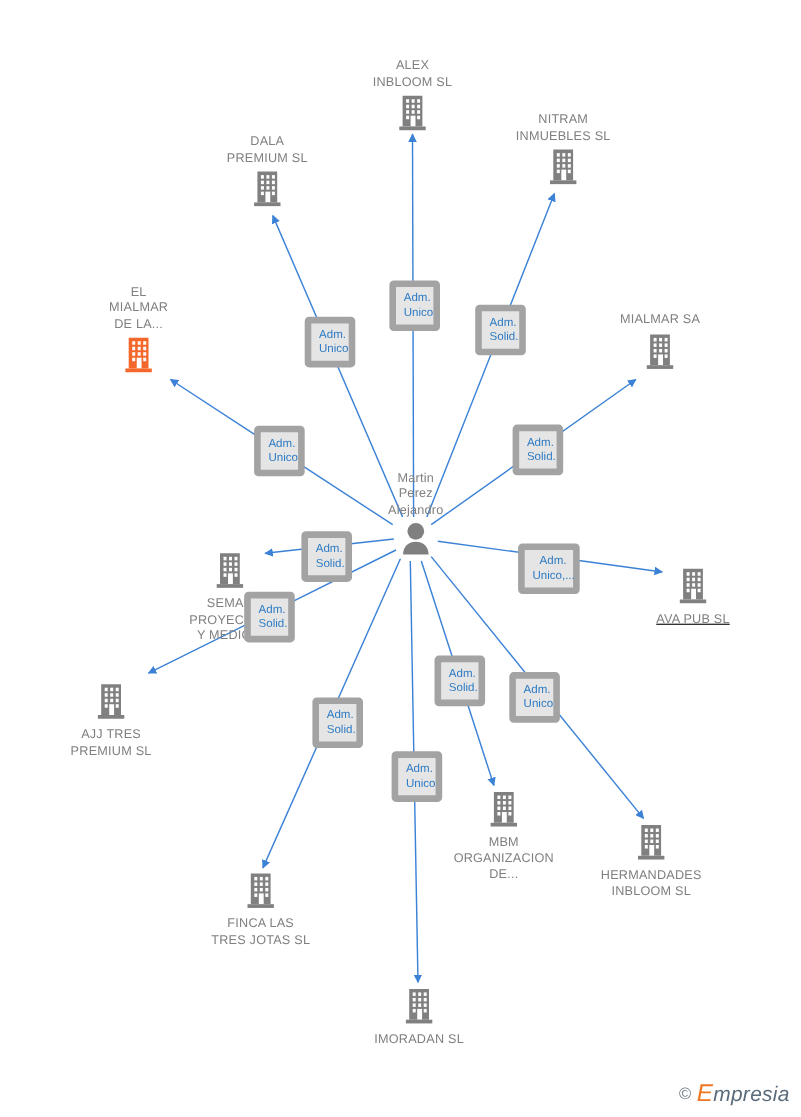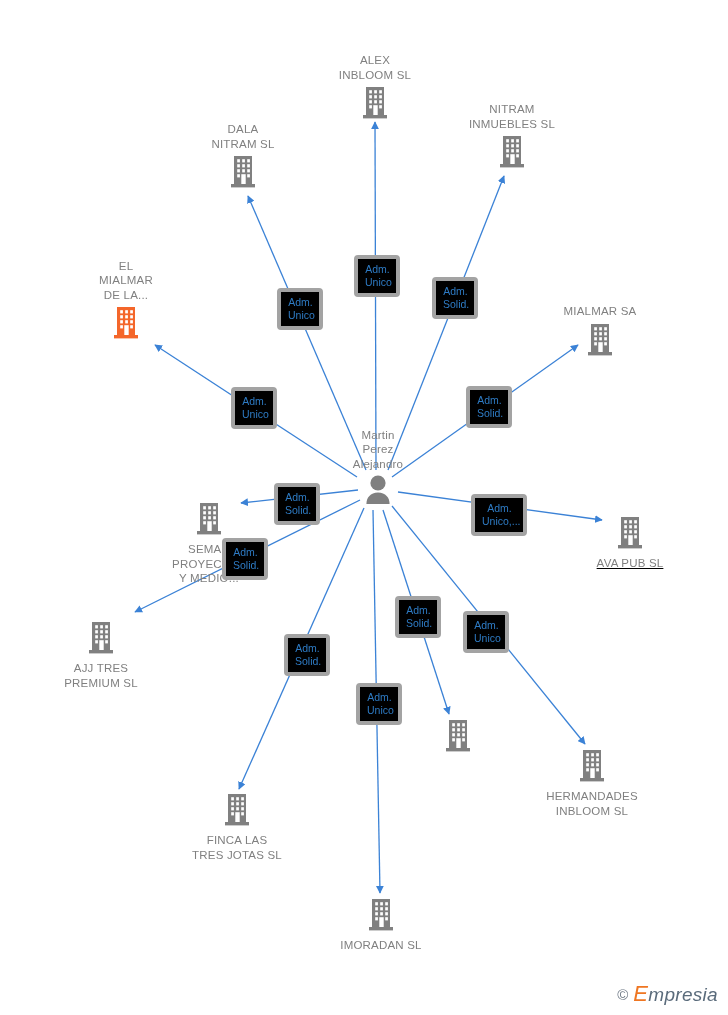--- a/index.html
+++ b/index.html
@@ -28,28 +28,28 @@
     height:38px;
   }
   .node .glyph svg{display:inline-block;vertical-align:top;}
   .node.label-top .caption{margin-bottom:3px;}
   .node.label-bottom .caption{margin-top:3px;}
 
   
   .elabel{
     position:absolute;
     box-sizing:border-box;
-    border:4px solid #a3a3a3;
+    border:6px solid #a3a3a3;
     border-radius:4px;
-    background:#000000;
+    background:#e5e5e5;
     color:#2e7bc4;
     font-size:10.5px;
     line-height:13px;
     padding:4px 6px 4px 7px;
-    text-align:center;
+    text-align:right;
     white-space:pre-line;
     width:46px;
   }
   .elabel.wide{width:56px;}
 
   
   #watermark{
     position:absolute;right:10px;bottom:8px;
     display:flex;align-items:center;gap:5px;
     font-size:17px;
@@ -115,21 +115,21 @@
             <rect x="13.2" y="15.2" width="2.7" height="3.2" fill="#ffffff"></rect>
             <rect x="18.2" y="15.2" width="2.7" height="3.2" fill="#ffffff"></rect>
             <rect x="8.2" y="20.2" width="2.7" height="3.2" fill="#ffffff"></rect>
             <rect x="18.2" y="20.2" width="2.7" height="3.2" fill="#ffffff"></rect>
             <rect x="12.3" y="20.2" width="4.4" height="9.8" fill="#ffffff"></rect>
             <rect x="2" y="30" width="24" height="3.4" fill="#808080"></rect>
           </svg></div>
       </div>
       <div class="node label-top" style="left: 243px; top: 122px;">
         <div class="caption">DALA
-NITRAM  SL</div>
+PREMIUM  SL</div>
         <div class="glyph"><svg width="28" height="36" viewBox="0 0 28 36">
             <path d="M5 2 h18 v28 h-18 z" fill="#808080"></path>
             <rect x="8.2" y="5.2" width="2.7" height="3.2" fill="#ffffff"></rect>
             <rect x="13.2" y="5.2" width="2.7" height="3.2" fill="#ffffff"></rect>
             <rect x="18.2" y="5.2" width="2.7" height="3.2" fill="#ffffff"></rect>
             <rect x="8.2" y="10.2" width="2.7" height="3.2" fill="#ffffff"></rect>
             <rect x="13.2" y="10.2" width="2.7" height="3.2" fill="#ffffff"></rect>
             <rect x="18.2" y="10.2" width="2.7" height="3.2" fill="#ffffff"></rect>
             <rect x="8.2" y="15.2" width="2.7" height="3.2" fill="#ffffff"></rect>
             <rect x="13.2" y="15.2" width="2.7" height="3.2" fill="#ffffff"></rect>
@@ -174,21 +174,21 @@
             <rect x="18.2" y="10.2" width="2.7" height="3.2" fill="#ffffff"></rect>
             <rect x="8.2" y="15.2" width="2.7" height="3.2" fill="#ffffff"></rect>
             <rect x="13.2" y="15.2" width="2.7" height="3.2" fill="#ffffff"></rect>
             <rect x="18.2" y="15.2" width="2.7" height="3.2" fill="#ffffff"></rect>
             <rect x="8.2" y="20.2" width="2.7" height="3.2" fill="#ffffff"></rect>
             <rect x="18.2" y="20.2" width="2.7" height="3.2" fill="#ffffff"></rect>
             <rect x="12.3" y="20.2" width="4.4" height="9.8" fill="#ffffff"></rect>
             <rect x="2" y="30" width="24" height="3.4" fill="#f4662a"></rect>
           </svg></div>
       </div>
-      <div class="node label-top" style="left: 600px; top: 304px;">
+      <div class="node label-top" style="left: 600px; top: 284px;">
         <div class="caption">MIALMAR SA</div>
         <div class="glyph"><svg width="28" height="36" viewBox="0 0 28 36">
             <path d="M5 2 h18 v28 h-18 z" fill="#808080"></path>
             <rect x="8.2" y="5.2" width="2.7" height="3.2" fill="#ffffff"></rect>
             <rect x="13.2" y="5.2" width="2.7" height="3.2" fill="#ffffff"></rect>
             <rect x="18.2" y="5.2" width="2.7" height="3.2" fill="#ffffff"></rect>
             <rect x="8.2" y="10.2" width="2.7" height="3.2" fill="#ffffff"></rect>
             <rect x="13.2" y="10.2" width="2.7" height="3.2" fill="#ffffff"></rect>
             <rect x="18.2" y="10.2" width="2.7" height="3.2" fill="#ffffff"></rect>
             <rect x="8.2" y="15.2" width="2.7" height="3.2" fill="#ffffff"></rect>
@@ -309,20 +309,23 @@
             <rect x="13.2" y="10.2" width="2.7" height="3.2" fill="#ffffff"></rect>
             <rect x="18.2" y="10.2" width="2.7" height="3.2" fill="#ffffff"></rect>
             <rect x="8.2" y="15.2" width="2.7" height="3.2" fill="#ffffff"></rect>
             <rect x="13.2" y="15.2" width="2.7" height="3.2" fill="#ffffff"></rect>
             <rect x="18.2" y="15.2" width="2.7" height="3.2" fill="#ffffff"></rect>
             <rect x="8.2" y="20.2" width="2.7" height="3.2" fill="#ffffff"></rect>
             <rect x="18.2" y="20.2" width="2.7" height="3.2" fill="#ffffff"></rect>
             <rect x="12.3" y="20.2" width="4.4" height="9.8" fill="#ffffff"></rect>
             <rect x="2" y="30" width="24" height="3.4" fill="#808080"></rect>
           </svg></div>
+        <div class="caption">MBM
+ORGANIZACION
+DE...</div>
       </div>
       <div class="node label-bottom" style="left: 592px; top: 748px;">
         <div class="glyph"><svg width="28" height="36" viewBox="0 0 28 36">
             <path d="M5 2 h18 v28 h-18 z" fill="#808080"></path>
             <rect x="8.2" y="5.2" width="2.7" height="3.2" fill="#ffffff"></rect>
             <rect x="13.2" y="5.2" width="2.7" height="3.2" fill="#ffffff"></rect>
             <rect x="18.2" y="5.2" width="2.7" height="3.2" fill="#ffffff"></rect>
             <rect x="8.2" y="10.2" width="2.7" height="3.2" fill="#ffffff"></rect>
             <rect x="13.2" y="10.2" width="2.7" height="3.2" fill="#ffffff"></rect>
             <rect x="18.2" y="10.2" width="2.7" height="3.2" fill="#ffffff"></rect>

